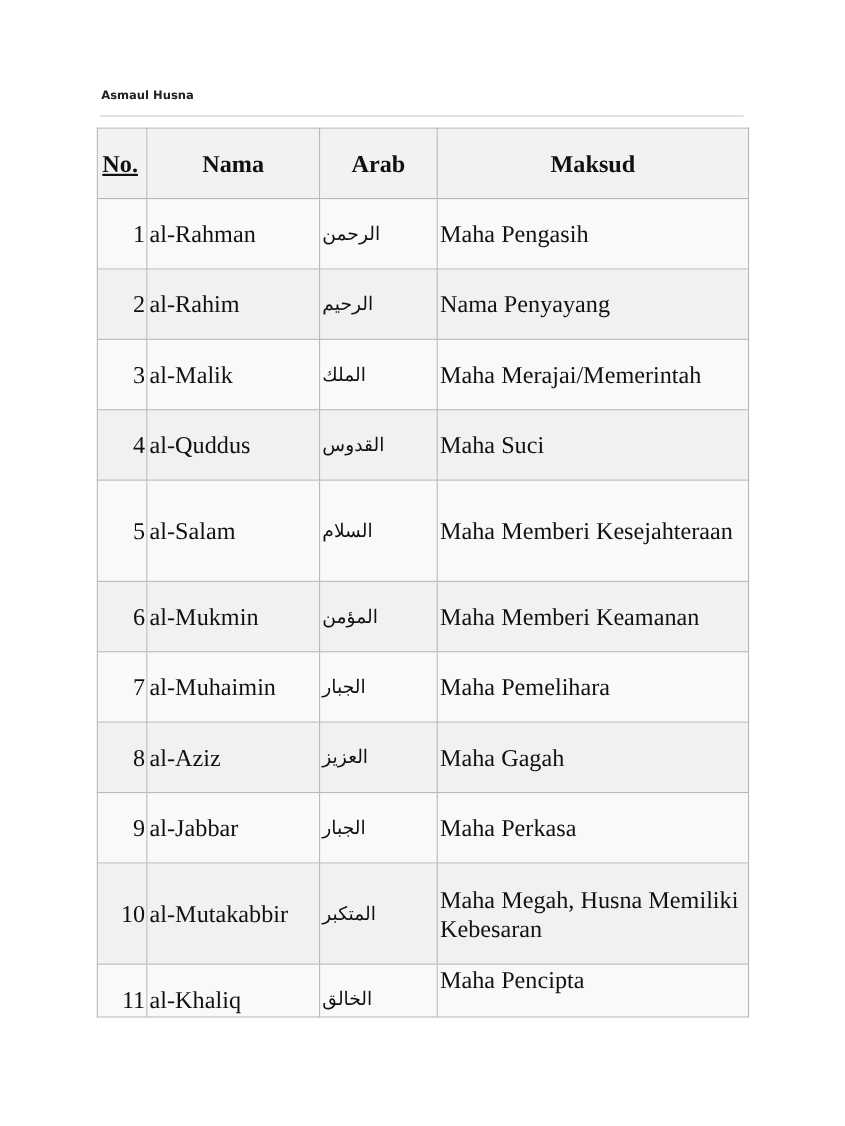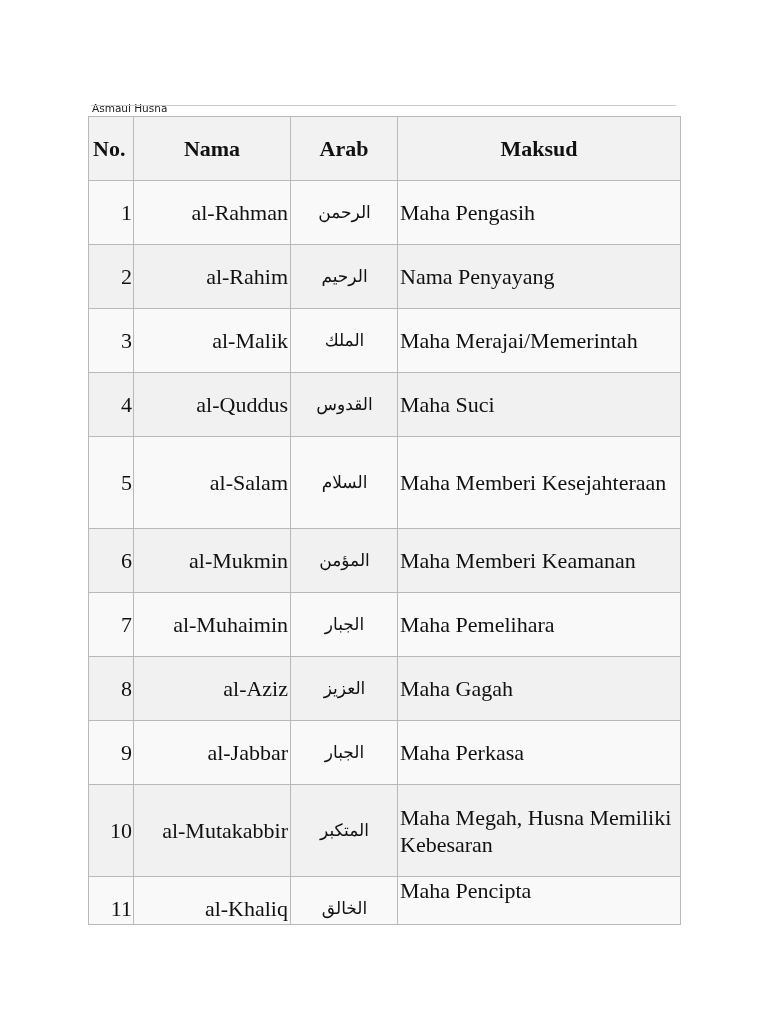--- a/index.html
+++ b/index.html
@@ -1,19 +1,19 @@
 <!DOCTYPE html>
 <html><head>
   <meta charset="utf-8">
   <style>
     html, body { margin:0; padding:0; background:#ffffff; }
     body { width:768px; height:1024px; position:relative; overflow:hidden; }
     .doc-title {
-      position:absolute; left:92px; top:102px;
-      font-family:"DejaVu Sans", sans-serif; font-size:10.5px; font-weight:normal;
+      position:absolute; left:92px; top:81px;
+      font-family:"DejaVu Sans", sans-serif; font-size:10.5px; font-weight:bold;
       color:#222; letter-spacing:0px;
     }
     .title-rule {
       position:absolute; left:91px; top:105px; width:585px; height:0;
       border-top:1px solid #c9c9c9;
     }
     table.husna {
       position:absolute; left:88px; top:116px;
       border-collapse:collapse; table-layout:fixed;
       width:592px;
@@ -21,24 +21,24 @@
     }
     table.husna th, table.husna td {
       border:1px solid #b9b9b9; padding:0 2px;
       font-size:22px; line-height:27px; vertical-align:middle;
       overflow:hidden;
     }
     table.husna th { font-weight:bold; text-align:center; background:#f2f2f2; height:63px; }
     table.husna tr.odd td { background:#f9f9f9; }
     table.husna tr.even td { background:#f1f1f1; }
     td.c-no { text-align:right; padding-right:1px !important; }
-    td.c-nama { text-align:right; }
-    td.c-arab { text-align:center; direction:rtl; font-family:Liberation Sans, sans-serif; font-size:17px !important; padding-right:1px !important; }
+    td.c-nama { text-align:left; }
+    td.c-arab { text-align:left; direction:rtl; font-family:Liberation Sans, sans-serif; font-size:17px !important; padding-right:1px !important; }
     td.c-maksud { text-align:left; }
-    th.h-no { text-align:left !important; padding-left:4px !important; }
+    th.h-no { text-align:left !important; padding-left:4px !important;text-decoration:underline; }
     tr.r1 td { height:63px; }
     tr.r2 td { height:91px; }
   </style>
 </head>
 <body>
 
 <div class="doc-title">Asmaul Husna</div>
 <div class="title-rule"></div>
 
 <table class="husna">

